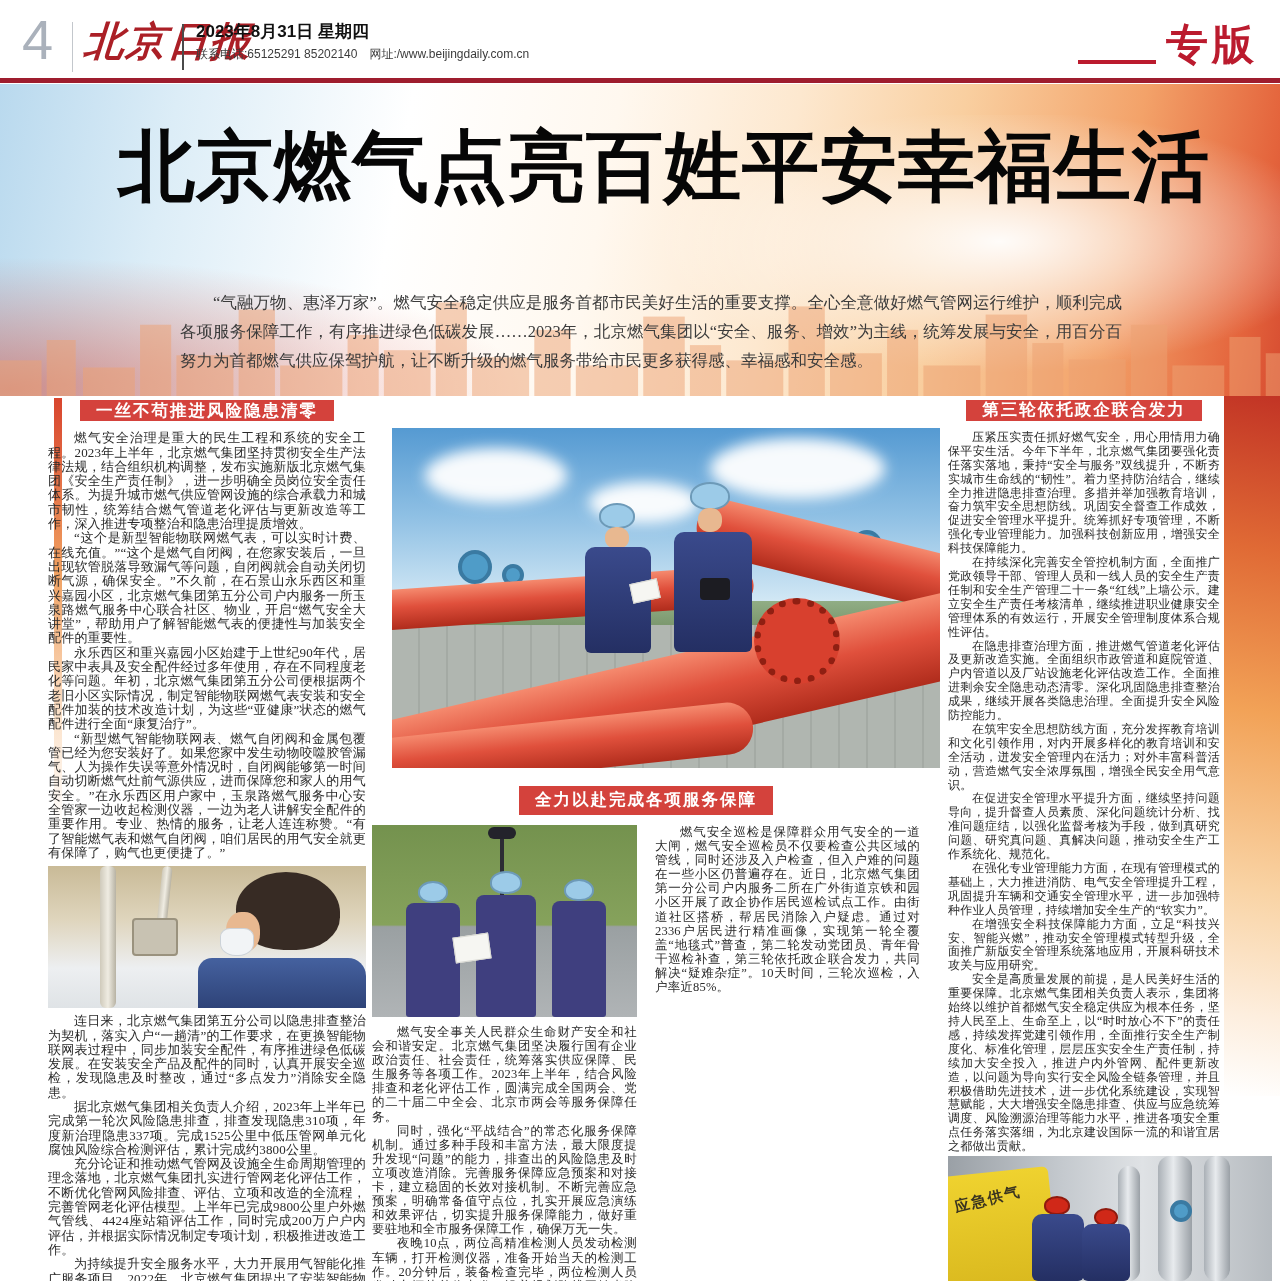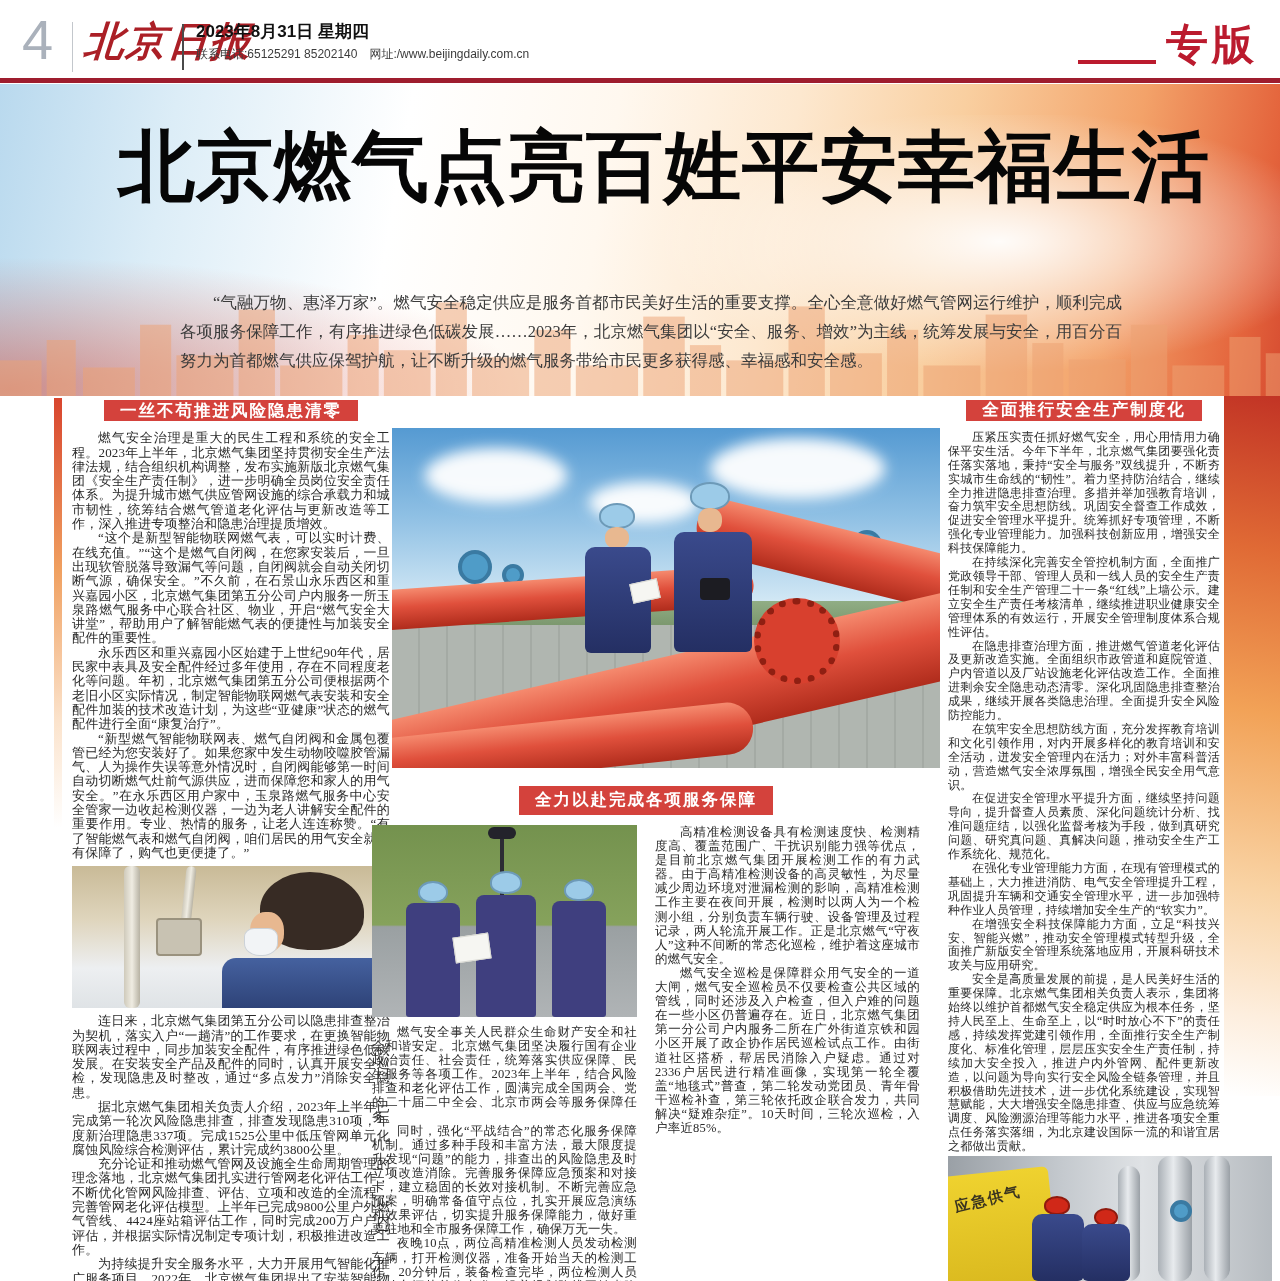--- a/index.html
+++ b/index.html
@@ -43,21 +43,21 @@
     background:linear-gradient(180deg,#d8452e 0%,#f0a060 40%,#fbe3cc 75%,rgba(255,255,255,0) 100%);}
   .right-band{position:absolute;left:1224px;top:396px;width:56px;height:700px;
     background:linear-gradient(190deg,#c23425 0%,#e06a35 22%,#f2a257 45%,#f9d3a4 70%,
                #fdeede 88%,rgba(255,255,255,0) 100%);}
 
   
   .sec-title{display:table;margin:0 auto 10px;background:#d4423c;color:#ffffff;
     font-family:"Liberation Sans",sans-serif;font-size:16.5px;font-weight:bold;
     padding:3px 16px 4px;letter-spacing:2px;white-space:nowrap;}
   .body-p{margin:0;text-indent:2em;text-align:justify;}
-  .col-left{position:absolute;left:72px;top:400px;width:318px;bottom:0;overflow:hidden;
+  .col-left{position:absolute;left:48px;top:400px;width:318px;bottom:0;overflow:hidden;
     font-size:13px;line-height:14.3px;letter-spacing:.2px;}
   .mid-photo-main{position:absolute;left:392px;top:428px;width:548px;height:340px;overflow:hidden;}
   .mid-wrap{position:absolute;left:372px;top:786px;width:548px;bottom:0;overflow:hidden;}
   .mid-cols{display:flex;gap:18px;margin-top:10px;}
   .mcol{width:265px;font-size:12.5px;line-height:14.1px;letter-spacing:.2px;}
   .col-right{position:absolute;left:948px;top:400px;width:272px;bottom:0;overflow:hidden;
     font-size:12px;line-height:13.9px;letter-spacing:.2px;}
 
   
   .photo{position:relative;overflow:hidden;background:#ddd;}
@@ -226,29 +226,28 @@
           <div class="abs pcol" style="left:104px;top:70px;width:60px;height:122px;"></div>
           <div class="abs helmet" style="left:192px;top:54px;width:30px;height:22px;"></div>
           <div class="abs pcol" style="left:180px;top:76px;width:54px;height:116px;"></div>
           <div class="abs paper" style="left:82px;top:110px;width:34px;height:24px;transform:rotate(-8deg);"></div>
         </div>
         <p class="body-p">燃气安全事关人民群众生命财产安全和社会和谐安定。北京燃气集团坚决履行国有企业政治责任、社会责任，统筹落实供应保障、民生服务等各项工作。2023年上半年，结合风险排查和老化评估工作，圆满完成全国两会、党的二十届二中全会、北京市两会等服务保障任务。</p>
         <p class="body-p">同时，强化“平战结合”的常态化服务保障机制。通过多种手段和丰富方法，最大限度提升发现“问题”的能力，排查出的风险隐患及时立项改造消除。完善服务保障应急预案和对接卡，建立稳固的长效对接机制。不断完善应急预案，明确常备值守点位，扎实开展应急演练和效果评估，切实提升服务保障能力，做好重要驻地和全市服务保障工作，确保万无一失。</p>
         <p class="body-p">夜晚10点，两位高精准检测人员发动检测车辆，打开检测仪器，准备开始当天的检测工作。20分钟后，装备检查完毕，两位检测人员发动车辆从单位出发，沿着规划路线开始当晚的检测工作。一人负责驾车，另一人坐在副驾驶位，手持检测平板，密切关注实时的浓度曲线变化。当发现疑似泄漏点时，系统会通</p>
       </div>
       <div class="mcol">
-        <p class="body-p">高精准检测设备具有检测速度快、检测精度高、覆盖范围广、干扰识别能力强等优点，是目前北京燃气集团开展检测工作的有力武器。由于高精准检测设备的高灵敏性，为尽量减少周边环境对泄漏检测的影响，高精准检测工作主要在夜间开展，检测时以两人为一个检测小组，分别负责车辆行驶、设备管理及过程记录，两人轮流开展工作。正是北京燃气“守夜人”这种不间断的常态化巡检，维护着这座城市的燃气安全。</p>
         <p class="body-p">燃气安全巡检是保障群众用气安全的一道大闸，燃气安全巡检员不仅要检查公共区域的管线，同时还涉及入户检查，但入户难的问题在一些小区仍普遍存在。近日，北京燃气集团第一分公司户内服务二所在广外街道京铁和园小区开展了政企协作居民巡检试点工作。由街道社区搭桥，帮居民消除入户疑虑。通过对2336户居民进行精准画像，实现第一轮全覆盖“地毯式”普查，第二轮发动党团员、青年骨干巡检补查，第三轮依托政企联合发力，共同解决“疑难杂症”。10天时间，三轮次巡检，入户率近85%。</p>
 
       </div>
     </div>
   </div>
 
   <div class="col-right">
-    <div class="sec-title">全面推行安全生产制度化</div>
+    <div class="sec-title">第三轮依托政企联合发力</div>
     <p class="body-p">压紧压实责任抓好燃气安全，用心用情用力确保平安生活。今年下半年，北京燃气集团要强化责任落实落地，秉持“安全与服务”双线提升，不断夯实城市生命线的“韧性”。着力坚持防治结合，继续全力推进隐患排查治理。多措并举加强教育培训，奋力筑牢安全思想防线。巩固安全督查工作成效，促进安全管理水平提升。统筹抓好专项管理，不断强化专业管理能力。加强科技创新应用，增强安全科技保障能力。</p>
     <p class="body-p">在持续深化完善安全管控机制方面，全面推广党政领导干部、管理人员和一线人员的安全生产责任制和安全生产管理二十一条“红线”上墙公示。建立安全生产责任考核清单，继续推进职业健康安全管理体系的有效运行，开展安全管理制度体系合规性评估。</p>
     <p class="body-p">在隐患排查治理方面，推进燃气管道老化评估及更新改造实施。全面组织市政管道和庭院管道、户内管道以及厂站设施老化评估改造工作。全面推进剩余安全隐患动态清零。深化巩固隐患排查整治成果，继续开展各类隐患治理。全面提升安全风险防控能力。</p>
     <p class="body-p">在筑牢安全思想防线方面，充分发挥教育培训和文化引领作用，对内开展多样化的教育培训和安全活动，迸发安全管理内在活力；对外丰富科普活动，营造燃气安全浓厚氛围，增强全民安全用气意识。</p>
     <p class="body-p">在促进安全管理水平提升方面，继续坚持问题导向，提升督查人员素质、深化问题统计分析、找准问题症结，以强化监督考核为手段，做到真研究问题、研究真问题、真解决问题，推动安全生产工作系统化、规范化。</p>
     <p class="body-p">在强化专业管理能力方面，在现有管理模式的基础上，大力推进消防、电气安全管理提升工程，巩固提升车辆和交通安全管理水平，进一步加强特种作业人员管理，持续增加安全生产的“软实力”。</p>
     <p class="body-p">在增强安全科技保障能力方面，立足“科技兴安、智能兴燃”，推动安全管理模式转型升级，全面推广新版安全管理系统落地应用，开展科研技术攻关与应用研究。</p>
     <p class="body-p">安全是高质量发展的前提，是人民美好生活的重要保障。北京燃气集团相关负责人表示，集团将始终以维护首都燃气安全稳定供应为根本任务，坚持人民至上、生命至上，以“时时放心不下”的责任感，持续发挥党建引领作用，全面推行安全生产制度化、标准化管理，层层压实安全生产责任制，持续加大安全投入，推进户内外管网、配件更新改造，以问题为导向实行安全风险全链条管理，并且积极借助先进技术，进一步优化系统建设，实现智慧赋能，大大增强安全隐患排查、供应与应急统筹调度、风险溯源治理等能力水平，推进各项安全重点任务落实落细，为北京建设国际一流的和谐宜居之都做出贡献。</p>
   </div>
 

